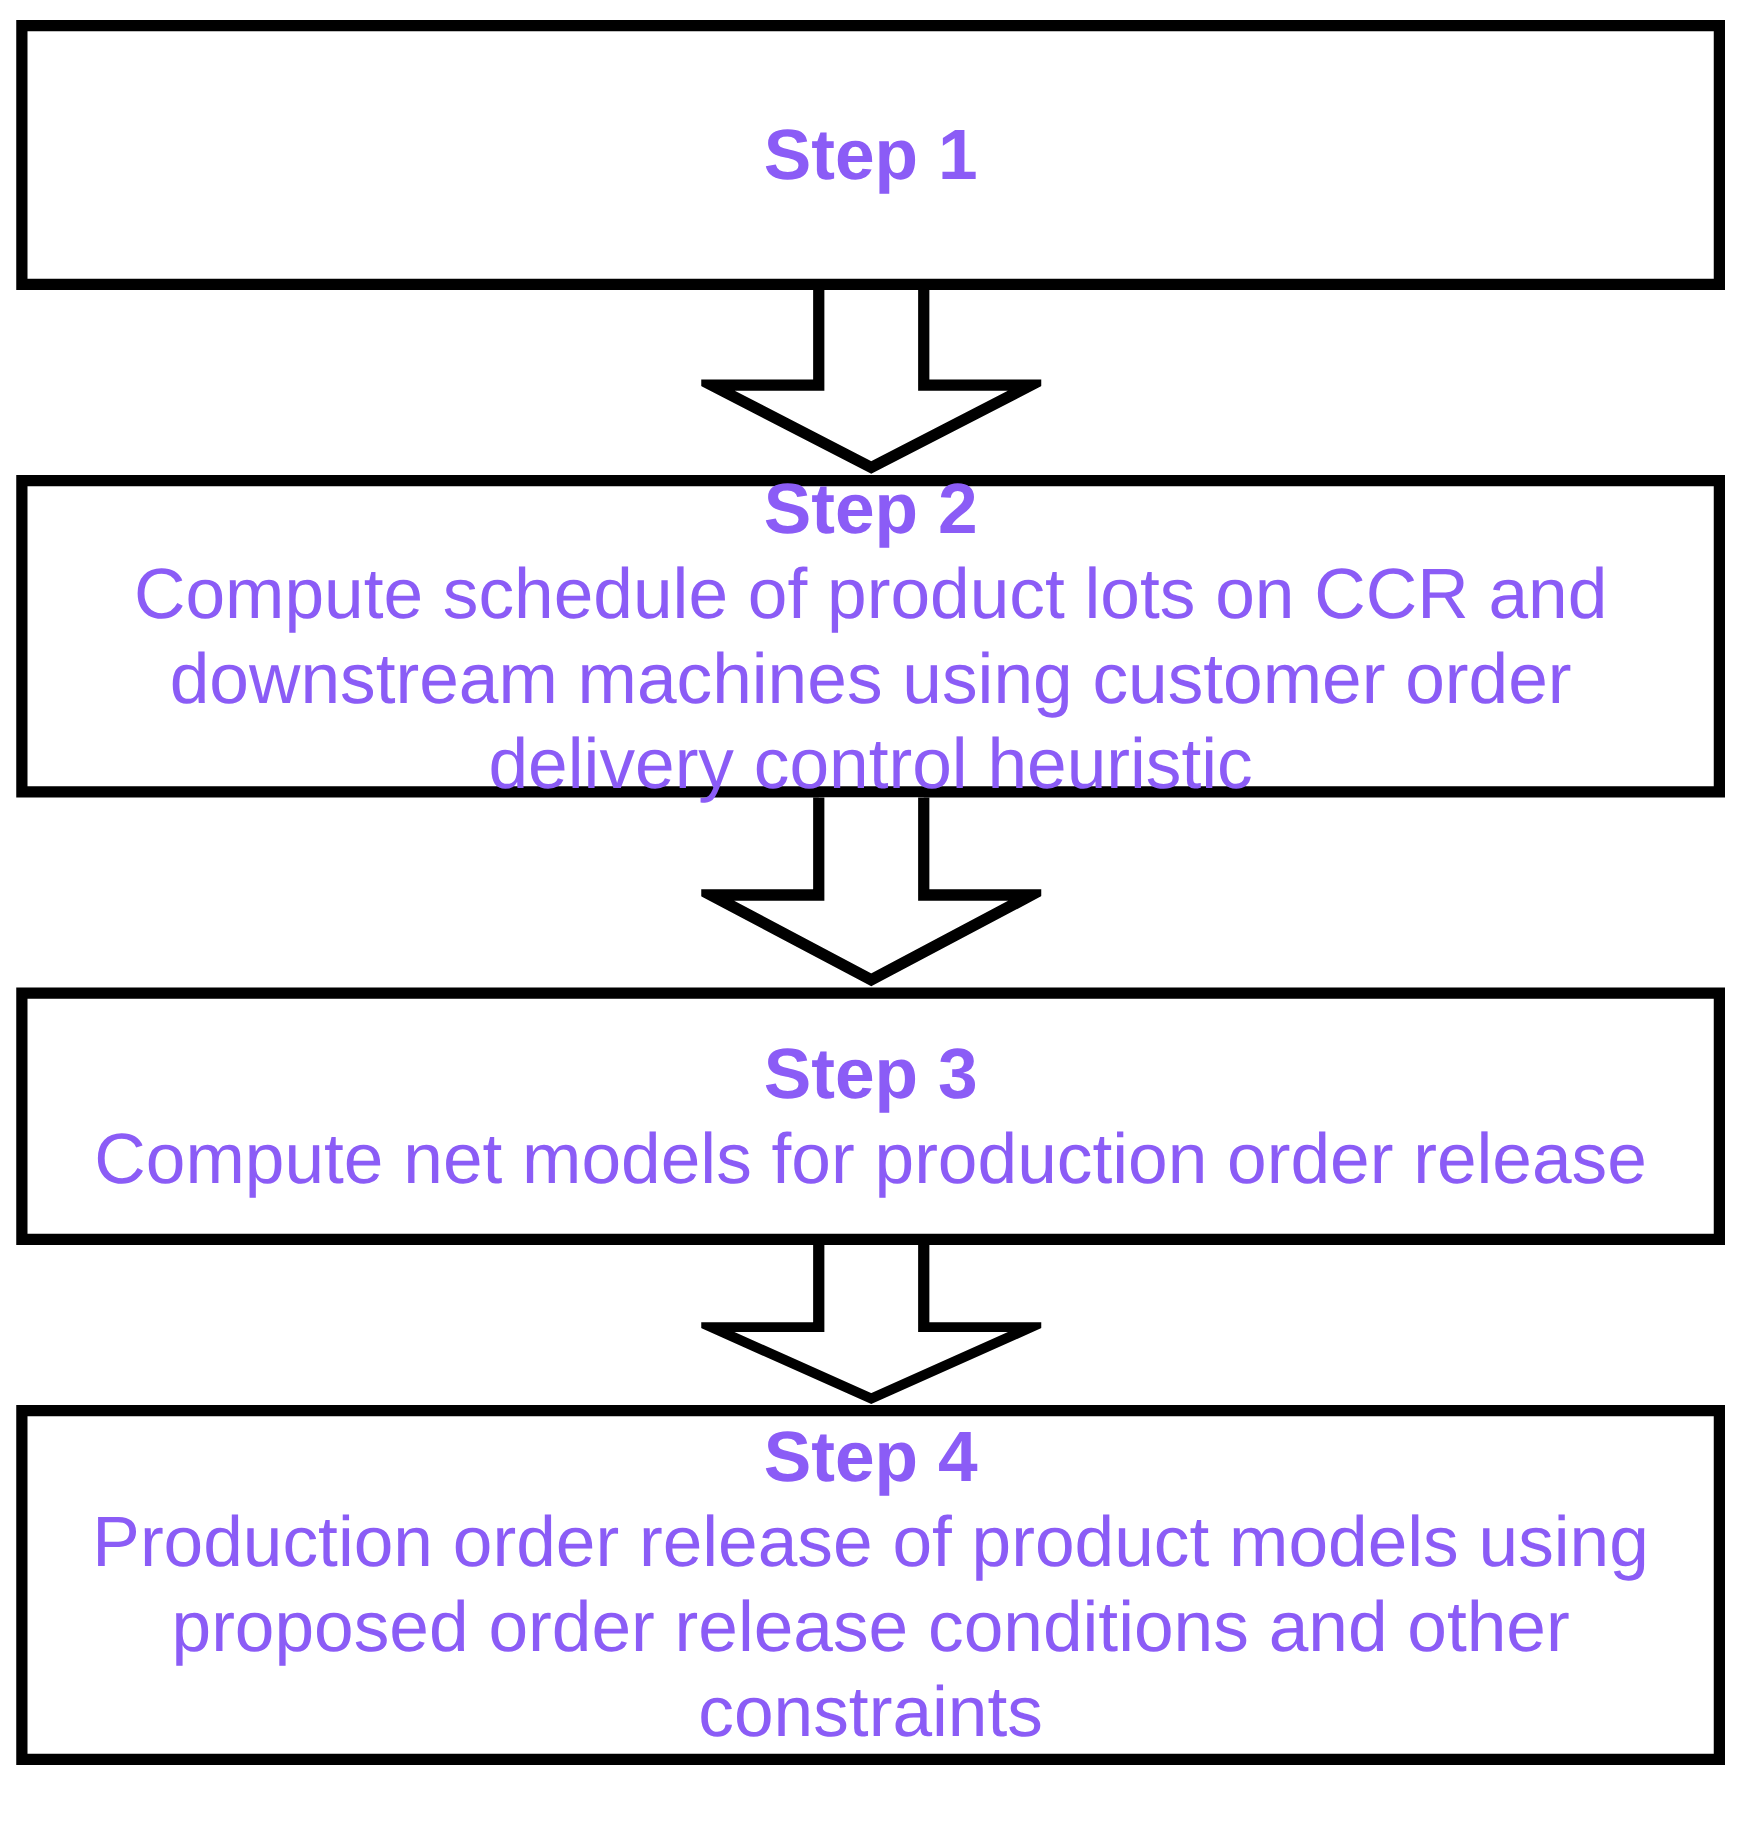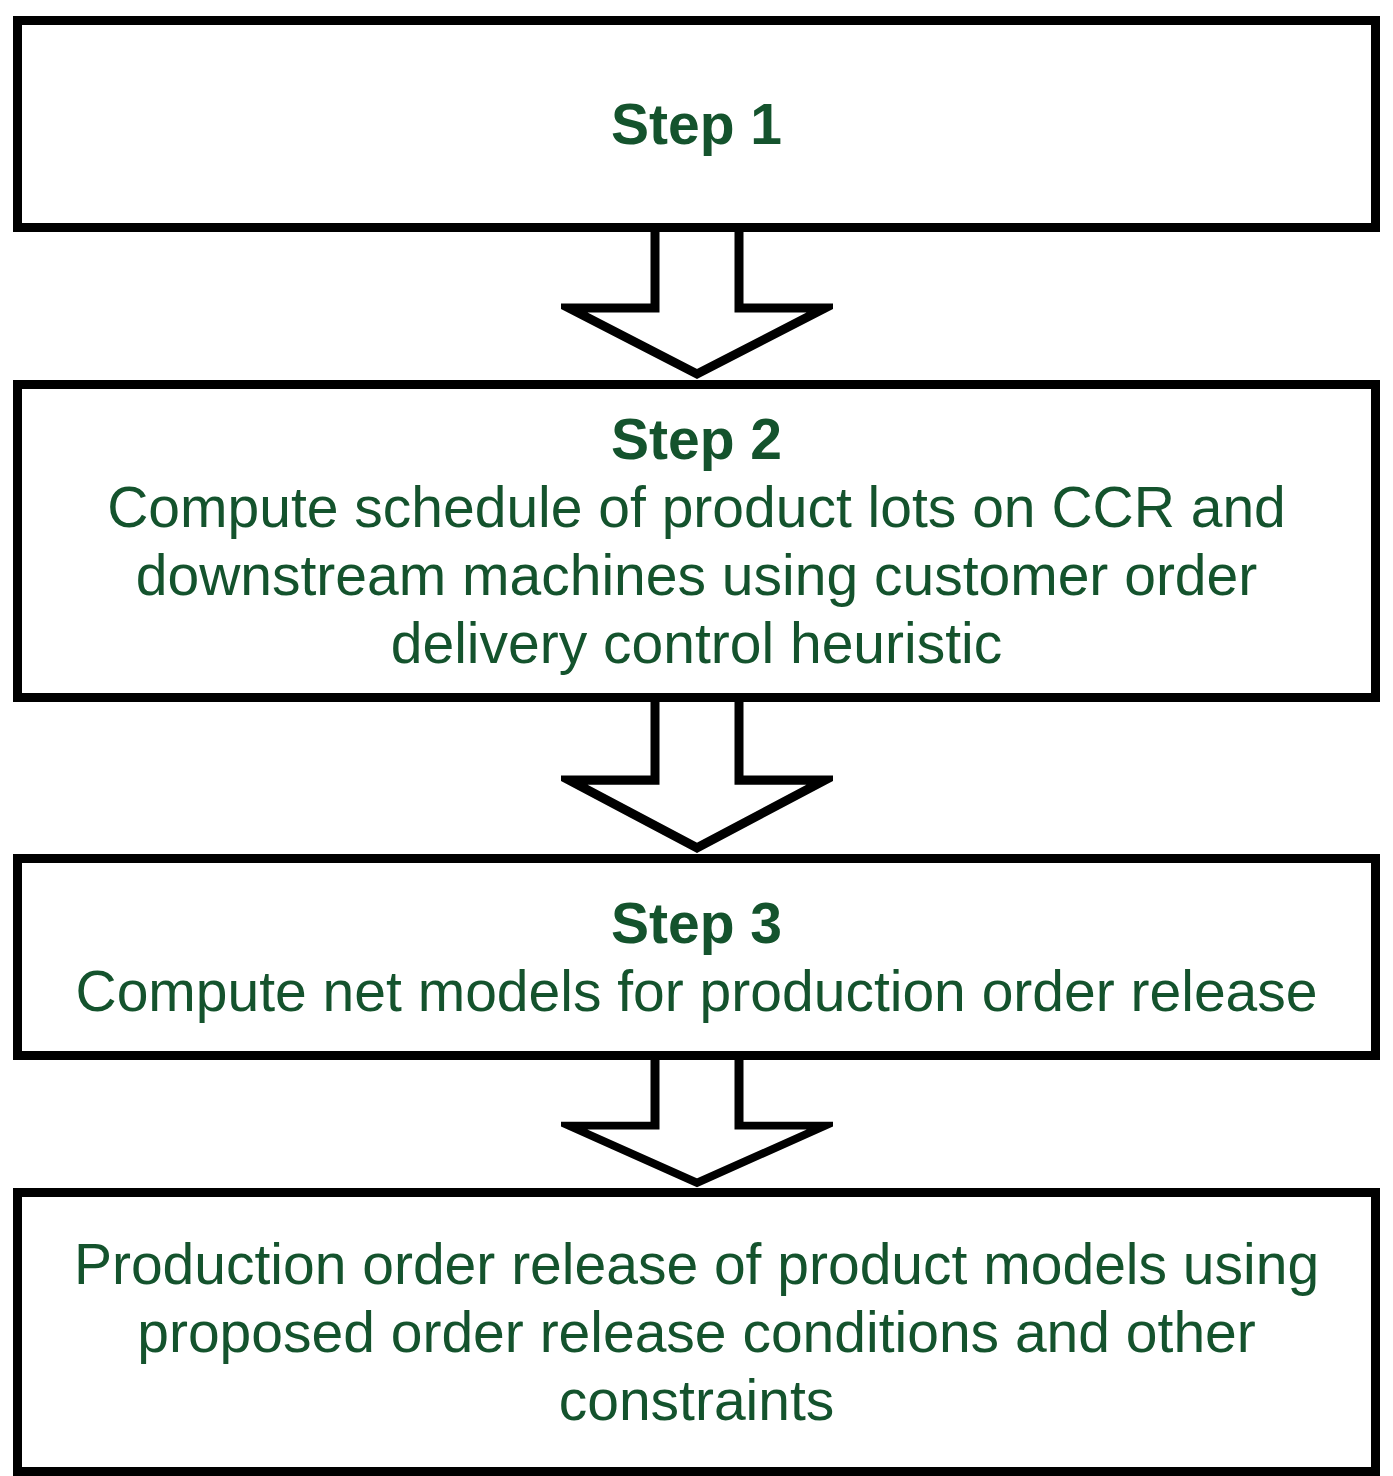--- a/index.html
+++ b/index.html
@@ -6,21 +6,21 @@
     margin: 0;
     padding: 0;
     background: #ffffff;
   }
   .figure {
     position: relative;
     width: 1393px;
     height: 1476px;
     background: #ffffff;
     font-family: "Liberation Sans", sans-serif;
-    color: #14532d;
+    color: #8b5cf6;
     display: flex;
     flex-direction: column;
     align-items: center;
     box-sizing: border-box;
     padding-top: 16px;
   }
   .box {
     box-sizing: border-box;
     width: 1367px;
     border: 9px solid #000000;
@@ -35,21 +35,21 @@
   .box .step-title,
   .box .step-desc {
     font-size: 57px;
     line-height: 68px;
     letter-spacing: 0;
   }
   .box .step-title {
     font-weight: bold;
   }
   .box-1 { height: 216px; }
-  .box-2 { height: 322px; }
+  .box-2 { height: 258px; }
   .box-3 { height: 206px; justify-content: center; }
   .box-4 { height: 288px; }
   .arrow-wrap {
     flex: 0 0 auto;
     display: flex;
     justify-content: center;
     align-items: stretch;
   }
   .arrow-1 { height: 148px; }
   .arrow-2 { height: 152px; }
@@ -91,16 +91,17 @@
     <div class="step-desc">Compute net models for production order release</div>
   </div>
 
   <div class="arrow-wrap arrow-3">
     <svg viewBox="0 0 272 148" preserveAspectRatio="none" aria-hidden="true">
       <polygon points="94,-6 178,-6 178,76 264,76 136,142 8,76 94,76" fill="#ffffff" stroke="#000000" stroke-width="9" stroke-linejoin="miter" stroke-miterlimit="12"></polygon>
     </svg>
   </div>
 
   <div class="box box-4">
+    <div class="step-title">Step 4</div>
     <div class="step-desc">Production order release of product models using proposed order release conditions and other constraints</div>
   </div>
 
 </div>
 
 </body></html>

